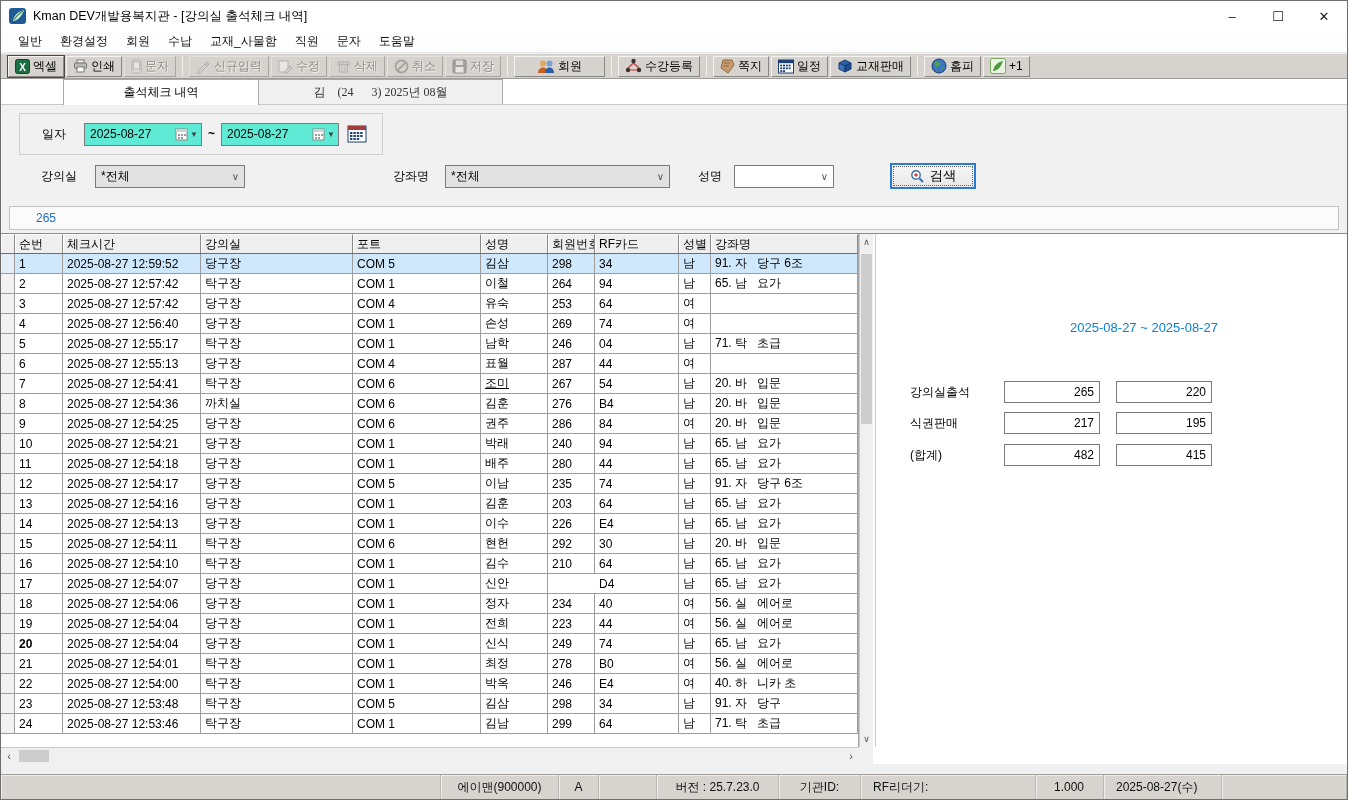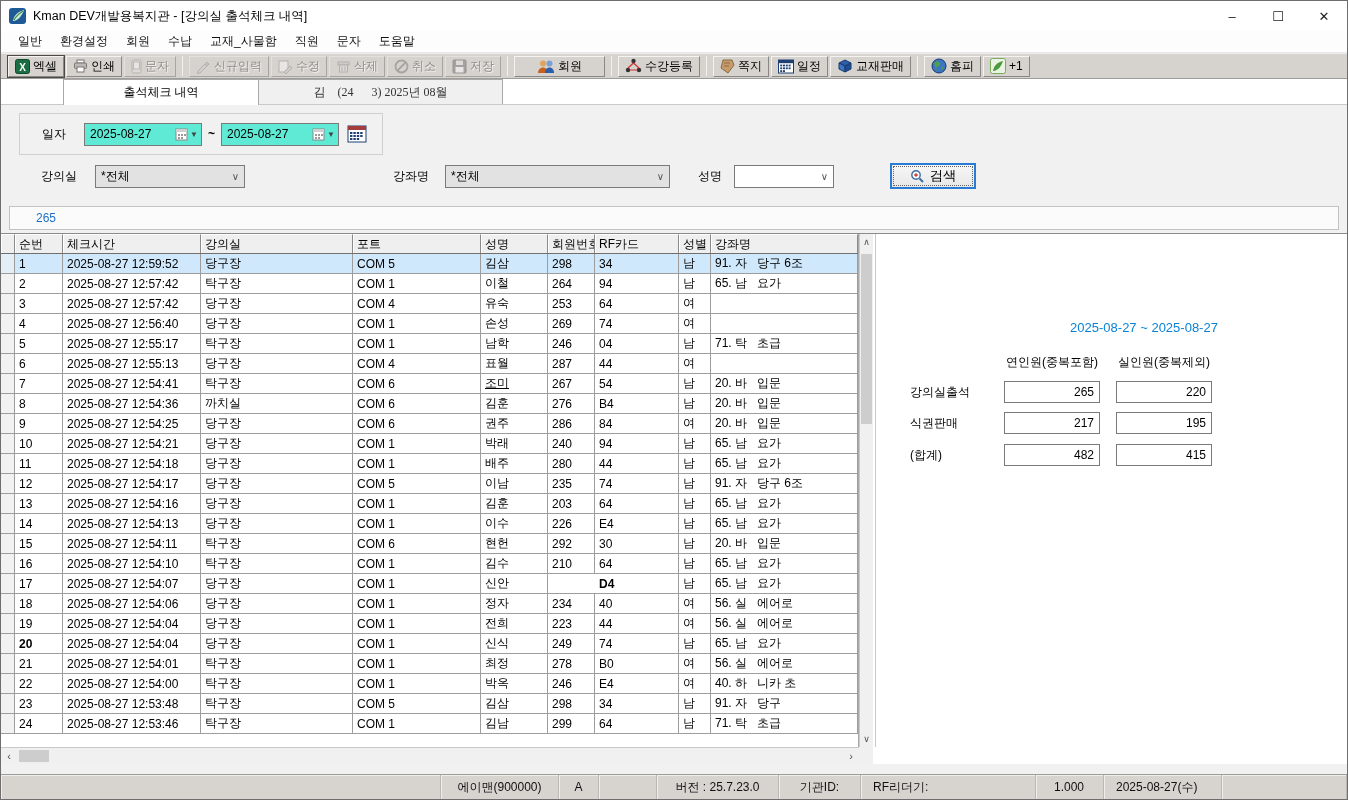--- a/index.html
+++ b/index.html
@@ -600,21 +600,21 @@
             <div class="cell" style="width: 147px;">65. 남   요가</div>
           </div>
           <div class="row">
             <div class="cell selcol" style="width: 14px;"></div>
             <div class="cell" style="width: 48px;">17</div>
             <div class="cell" style="width: 138px;">2025-08-27 12:54:07</div>
             <div class="cell" style="width: 152px;">당구장</div>
             <div class="cell" style="width: 128px;">COM 1</div>
             <div class="cell" style="width: 67px;">신안</div>
             <div class="cell" style="width: 47px; margin-top: 44px;">218</div>
-            <div class="cell" style="width: 84px; font-weight: bold;">D4</div>
+            <div class="cell" style="width: 84px;">D4</div>
             <div class="cell" style="width: 32px;">남</div>
             <div class="cell" style="width: 147px;">65. 남   요가</div>
           </div>
           <div class="row">
             <div class="cell selcol" style="width: 14px;"></div>
             <div class="cell" style="width: 48px;">18</div>
             <div class="cell" style="width: 138px;">2025-08-27 12:54:06</div>
             <div class="cell" style="width: 152px;">당구장</div>
             <div class="cell" style="width: 128px;">COM 1</div>
             <div class="cell" style="width: 67px;">정자</div>
@@ -705,24 +705,20 @@
 
       <div class="hscroll">
         <span class="arr left">‹</span>
         <span class="thumb"></span>
         <span class="arr right">›</span>
       </div>
       <div class="corner" style="left:858px; width:14px; right:auto;"></div>
 
       <div class="sidepanel">
         <div class="sp-date">2025-08-27 ~ 2025-08-27</div>
-        <div class="sp-headers">
-          <span class="sp-h1">연인원(중복포함)</span>
-          <span class="sp-h2">실인원(중복제외)</span>
-        </div>
         <div id="sprows">
             <div class="sp-row" style="top: 147px;">
               <span class="sp-label">강의실출석</span>
               <span class="sp-box b1">265</span>
               <span class="sp-box b2">220</span>
             </div>
             <div class="sp-row" style="top: 178px;">
               <span class="sp-label">식권판매</span>
               <span class="sp-box b1">217</span>
               <span class="sp-box b2">195</span>

